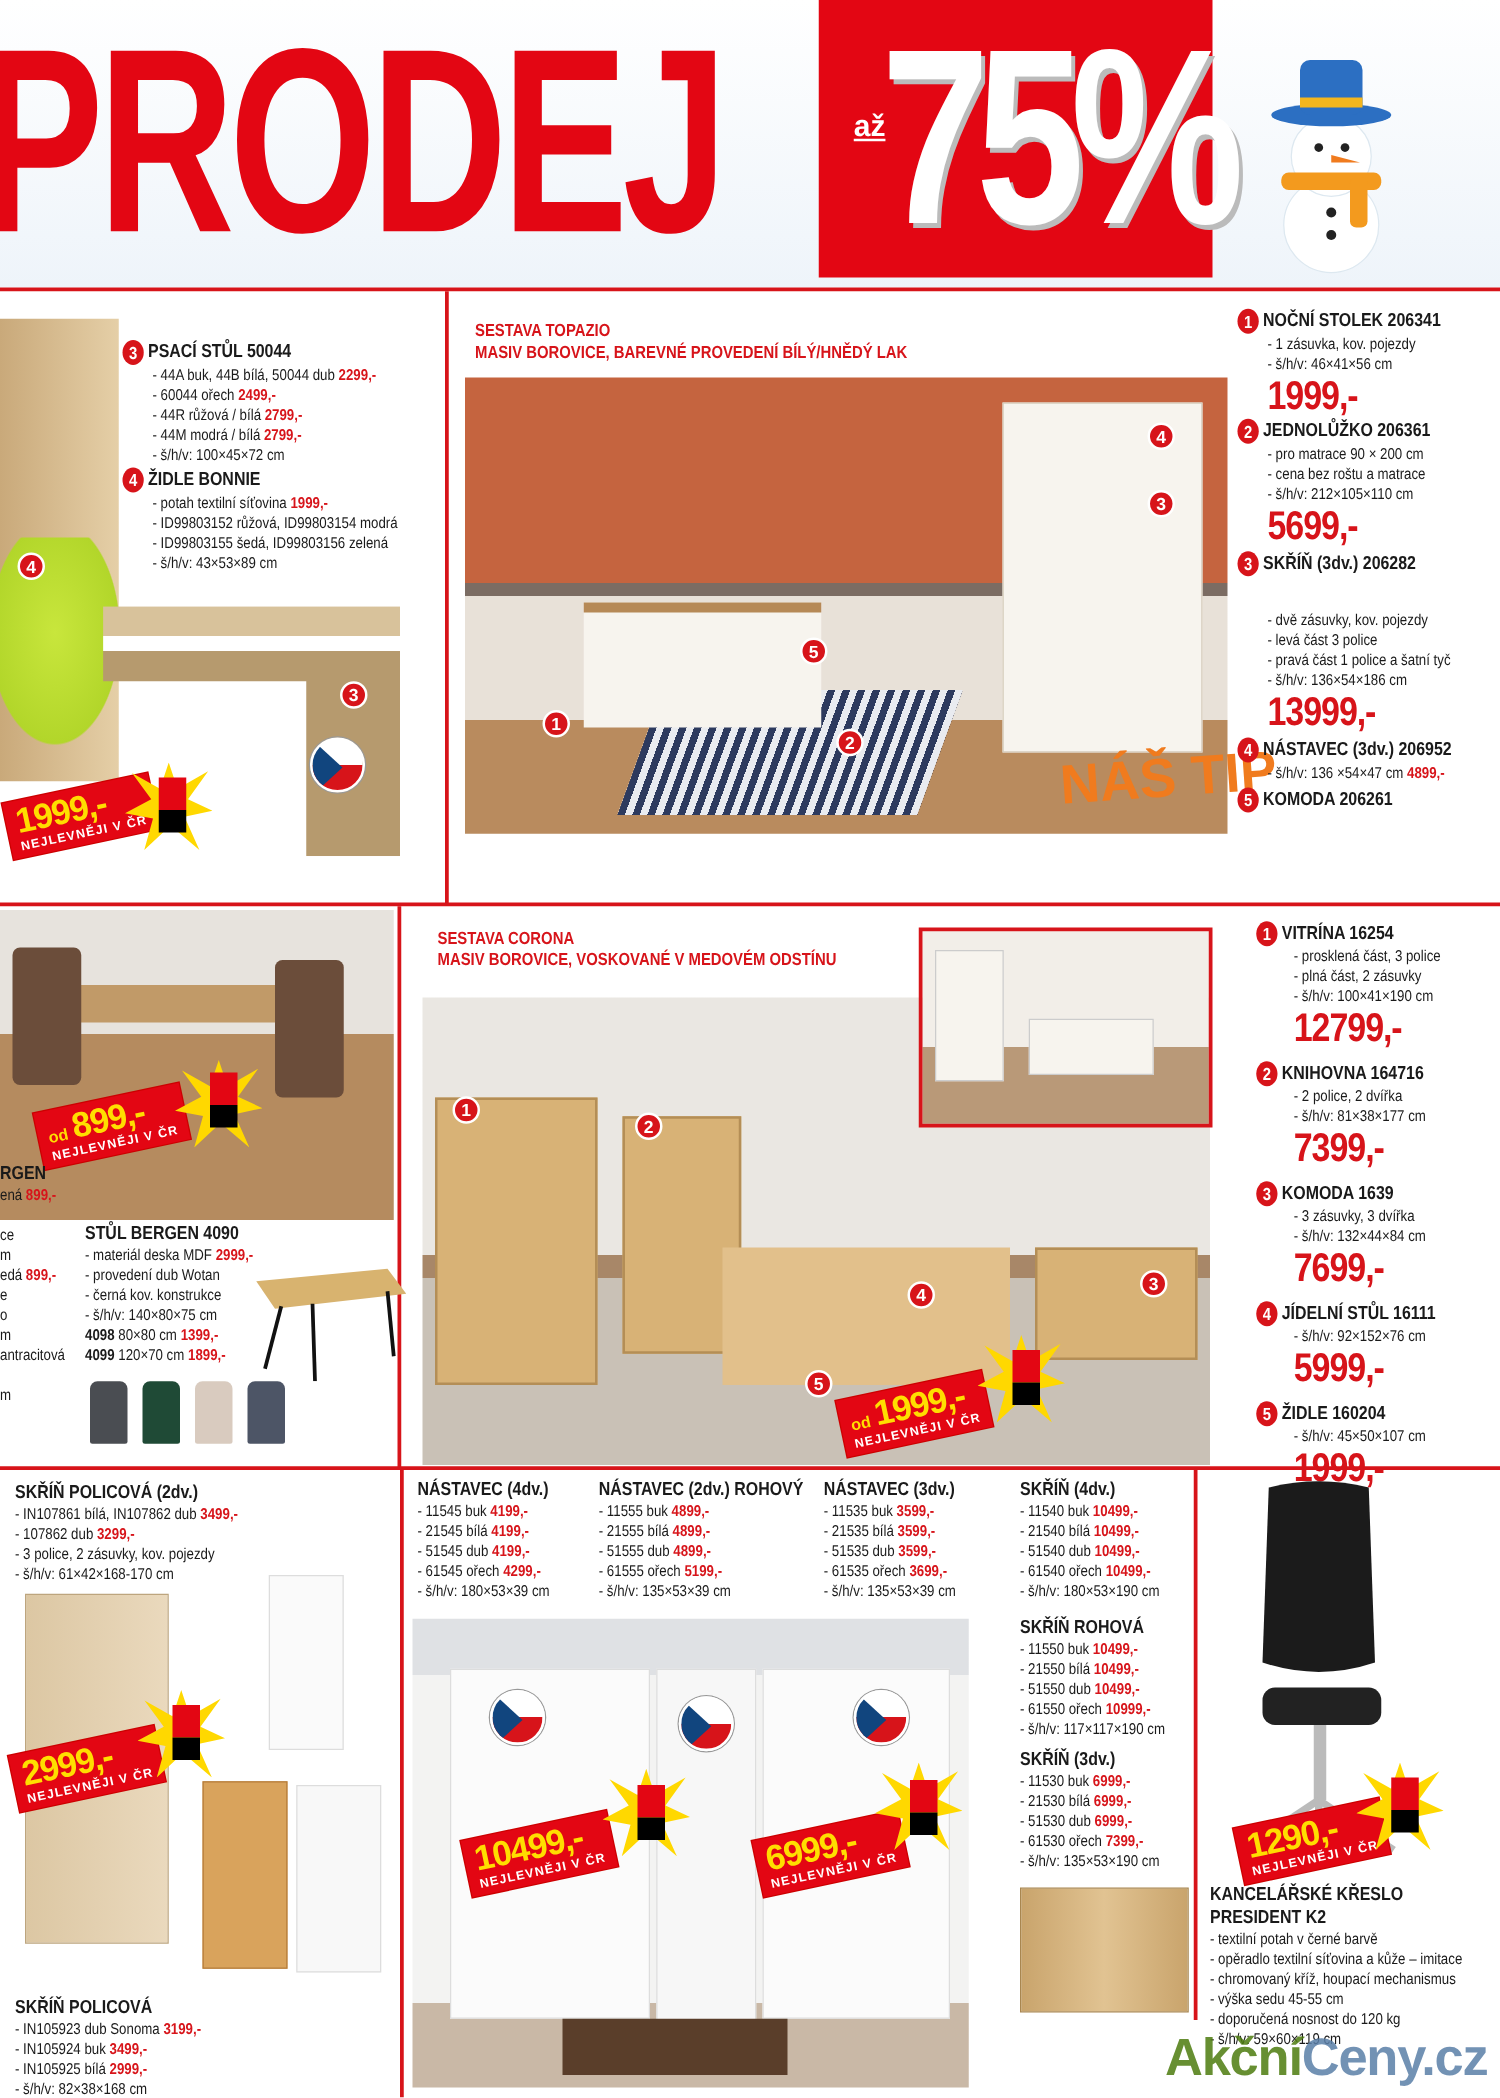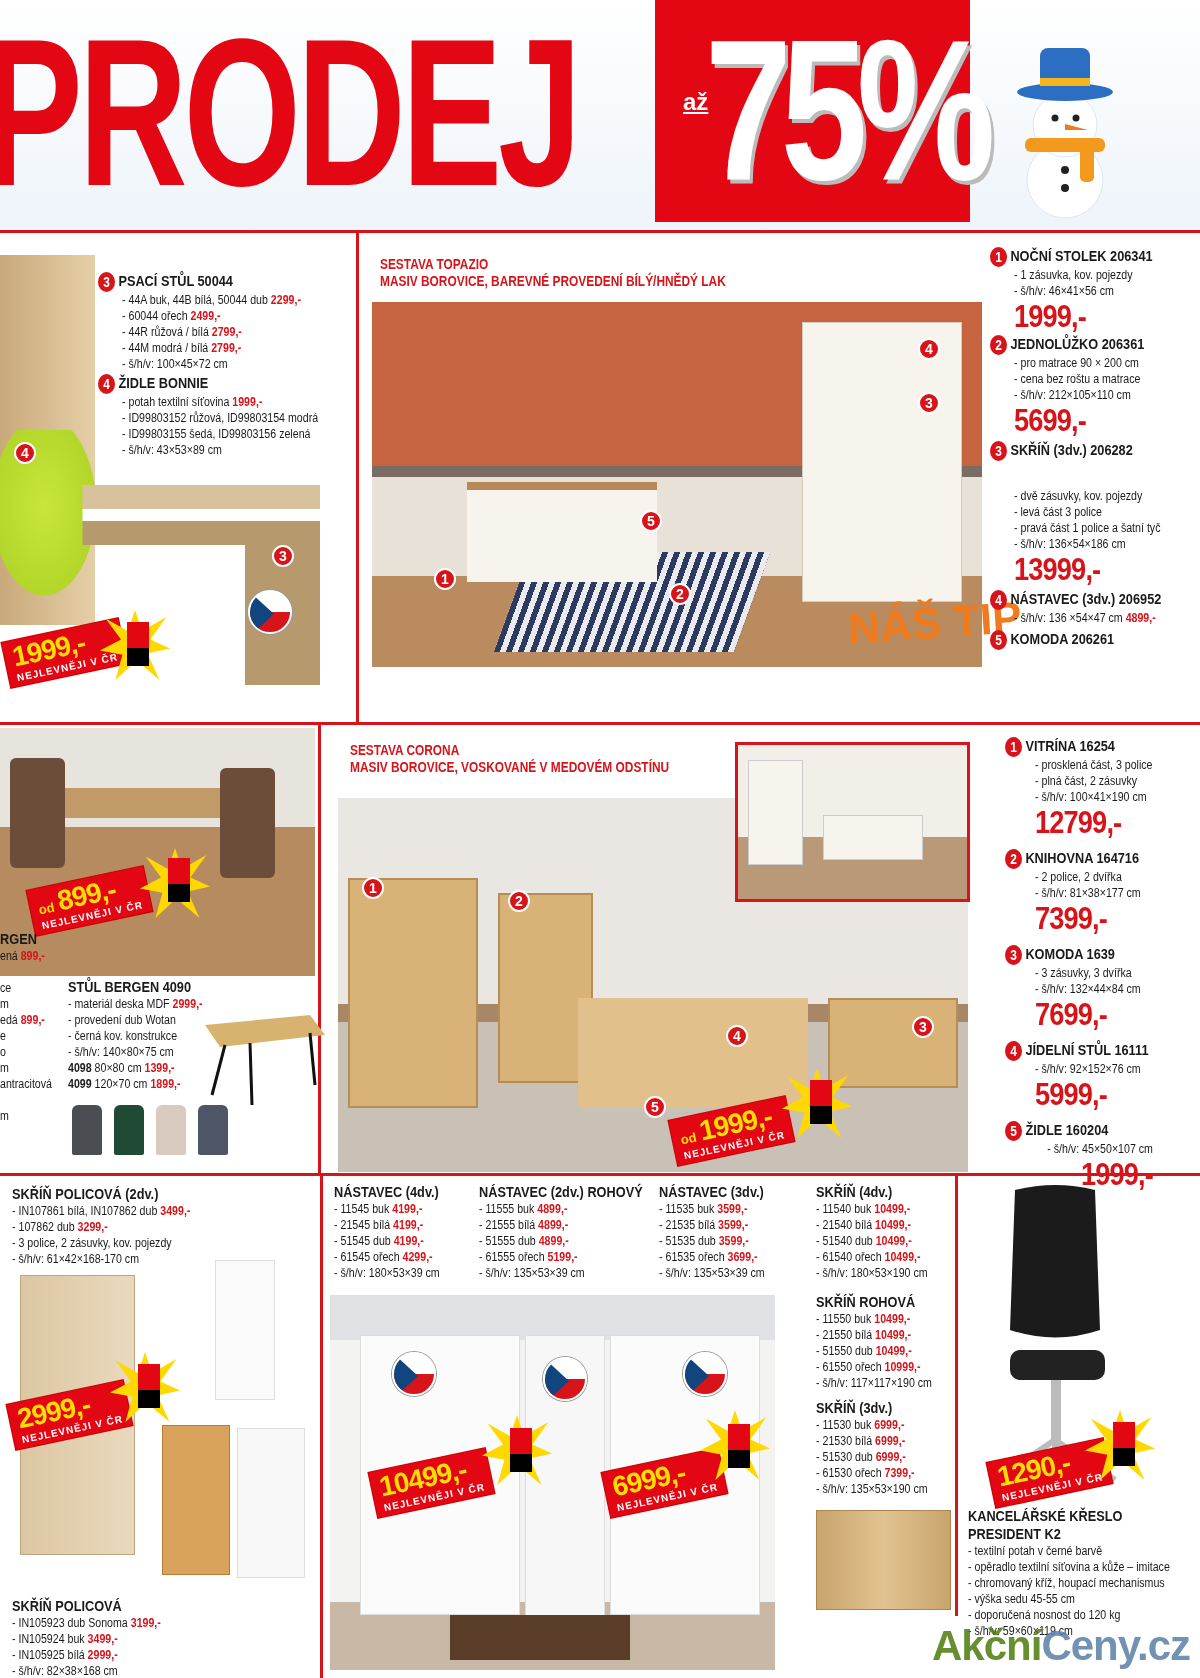--- a/index.html
+++ b/index.html
@@ -239,21 +239,21 @@
     <div class="line">- 3 zásuvky, 3 dvířka</div>
     <div class="line">- š/h/v: 132×44×84 cm</div>
     <div class="bigprice">7699,-</div>
   </div>
   <div class="title" style="margin-top:10px;"><span class="num">4</span><span>JÍDELNÍ STŮL 16111</span></div>
   <div style="padding-left:30px;">
     <div class="line">- š/h/v: 92×152×76 cm</div>
     <div class="bigprice">5999,-</div>
   </div>
   <div class="title" style="margin-top:10px;"><span class="num">5</span><span>ŽIDLE 160204</span></div>
-  <div style="padding-left:30px;text-align:right;">
+  <div style="padding-left:30px;">
     <div class="line">- š/h/v: 45×50×107 cm</div>
     <div class="bigprice">1999,-</div>
   </div>
 </div>
 
 <div class="abs hline" style="left:0;top:1173px;width:1200px;"></div>
 
 <div class="abs" style="left:12px;top:1185px;">
   <div class="title">SKŘÍŇ POLICOVÁ (2dv.)</div>
   <div class="line"><span>- IN107861 bílá, IN107862 dub </span><b>3499,-</b></div>

